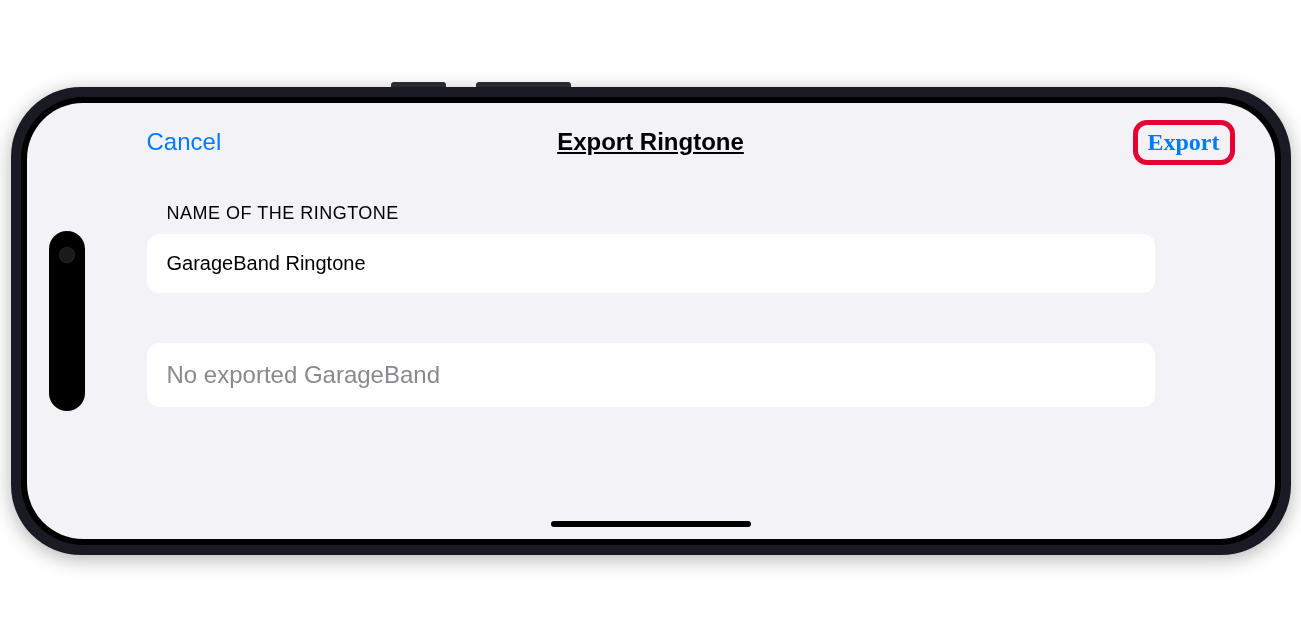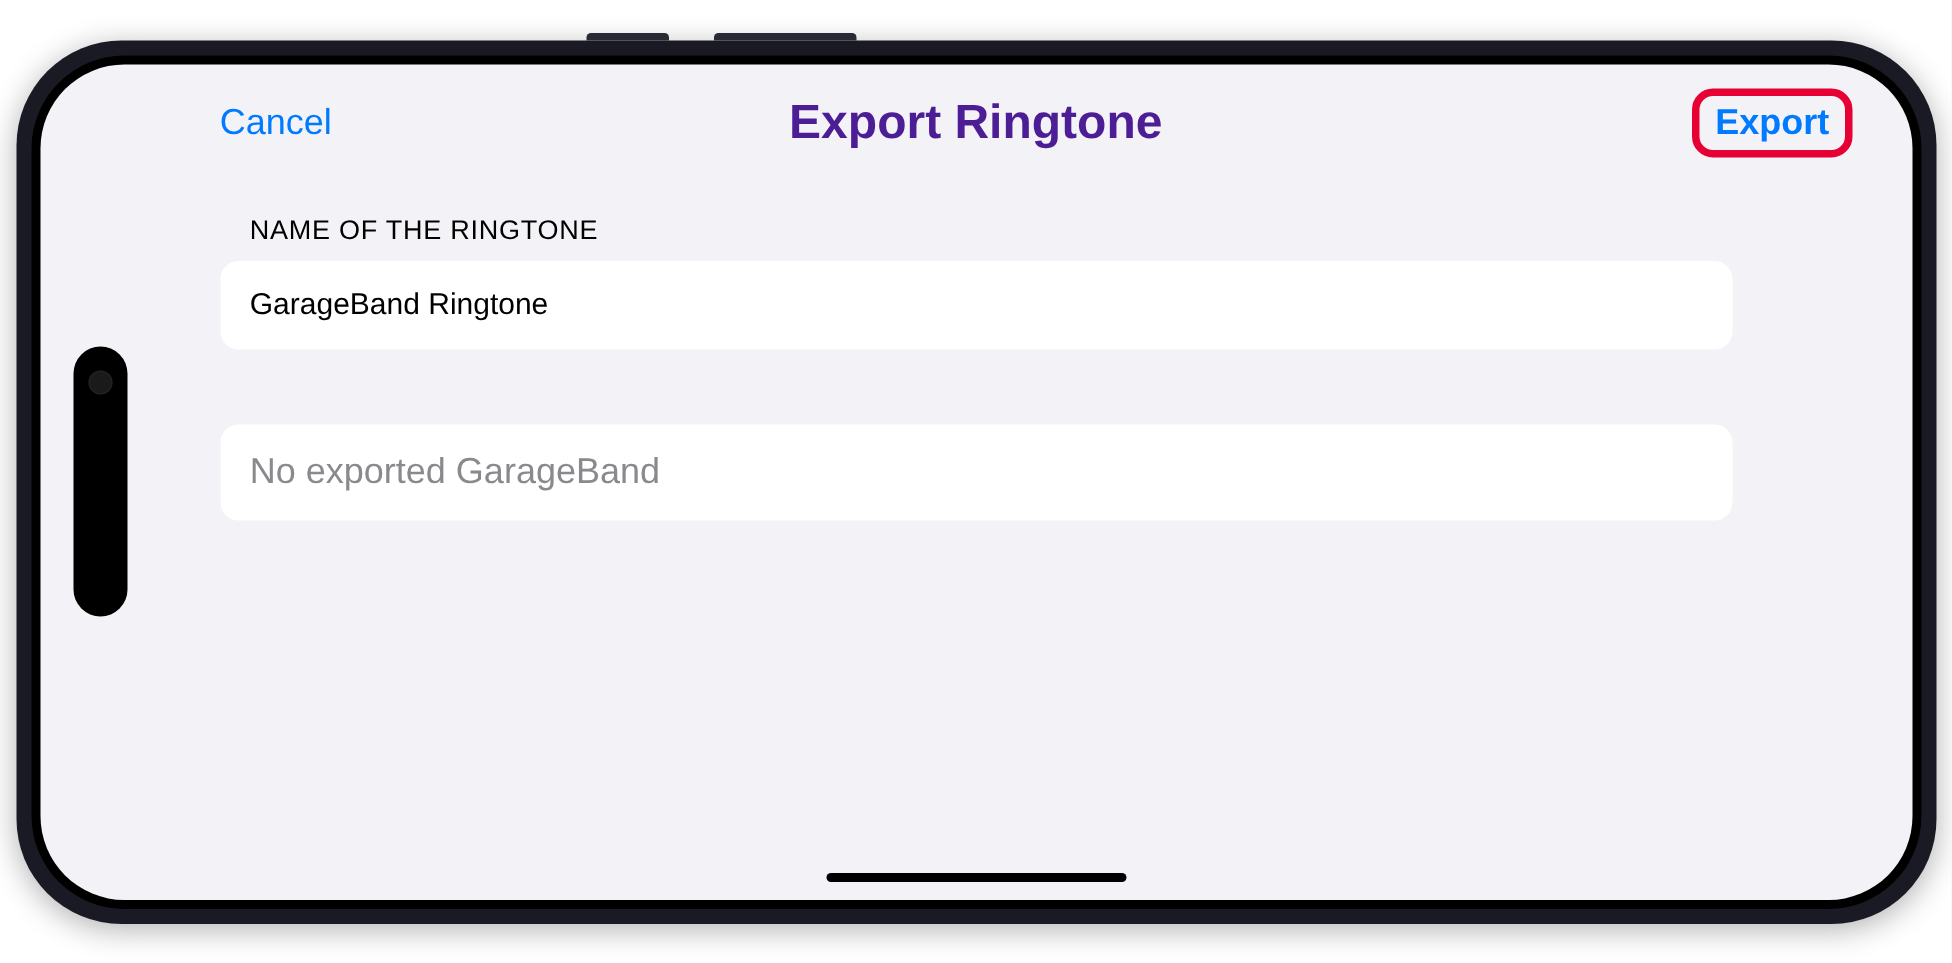--- a/index.html
+++ b/index.html
@@ -13,21 +13,21 @@
       background: #ffffff;
       display: flex;
       justify-content: center;
       align-items: center;
       min-height: 642px;
       padding: 10px;
     }
 
     .phone-frame {
       width: 1280px;
-      height: 589px;
+      height: 468px;
       background: #1a1a25;
       border-radius: 70px;
       padding: 10px;
       position: relative;
       box-shadow: 0 4px 20px rgba(0,0,0,0.3);
     }
 
     .phone-inner {
       width: 100%;
       height: 100%;
@@ -80,40 +80,42 @@
     }
 
     .nav-left {
       color: #007aff;
       font-size: 24px;
       font-weight: 400;
       cursor: pointer;
     }
 
     .nav-title {
-      color: #4c1d95;
-      font-size: 32px;
+      color: #000000;
+      font-size: 24px;
       font-weight: 600;
       position: absolute;
       left: 50%;
       transform: translateX(-50%);
+      text-decoration: underline;
     }
 
     .nav-right {
       color: #007aff;
       font-size: 24px;
       font-weight: 600;
       cursor: pointer;
       padding: 4px 12px;
     }
 
     .highlight-box {
       border: 5px solid #e60033;
       border-radius: 14px;
       padding: 4px 10px;
+      font-family: Liberation Serif, serif;
     }
 
     .content {
       padding: 40px 120px 0 120px;
     }
 
     .section-header {
       color: #000000;
       font-size: 18px;
       font-weight: 400;

